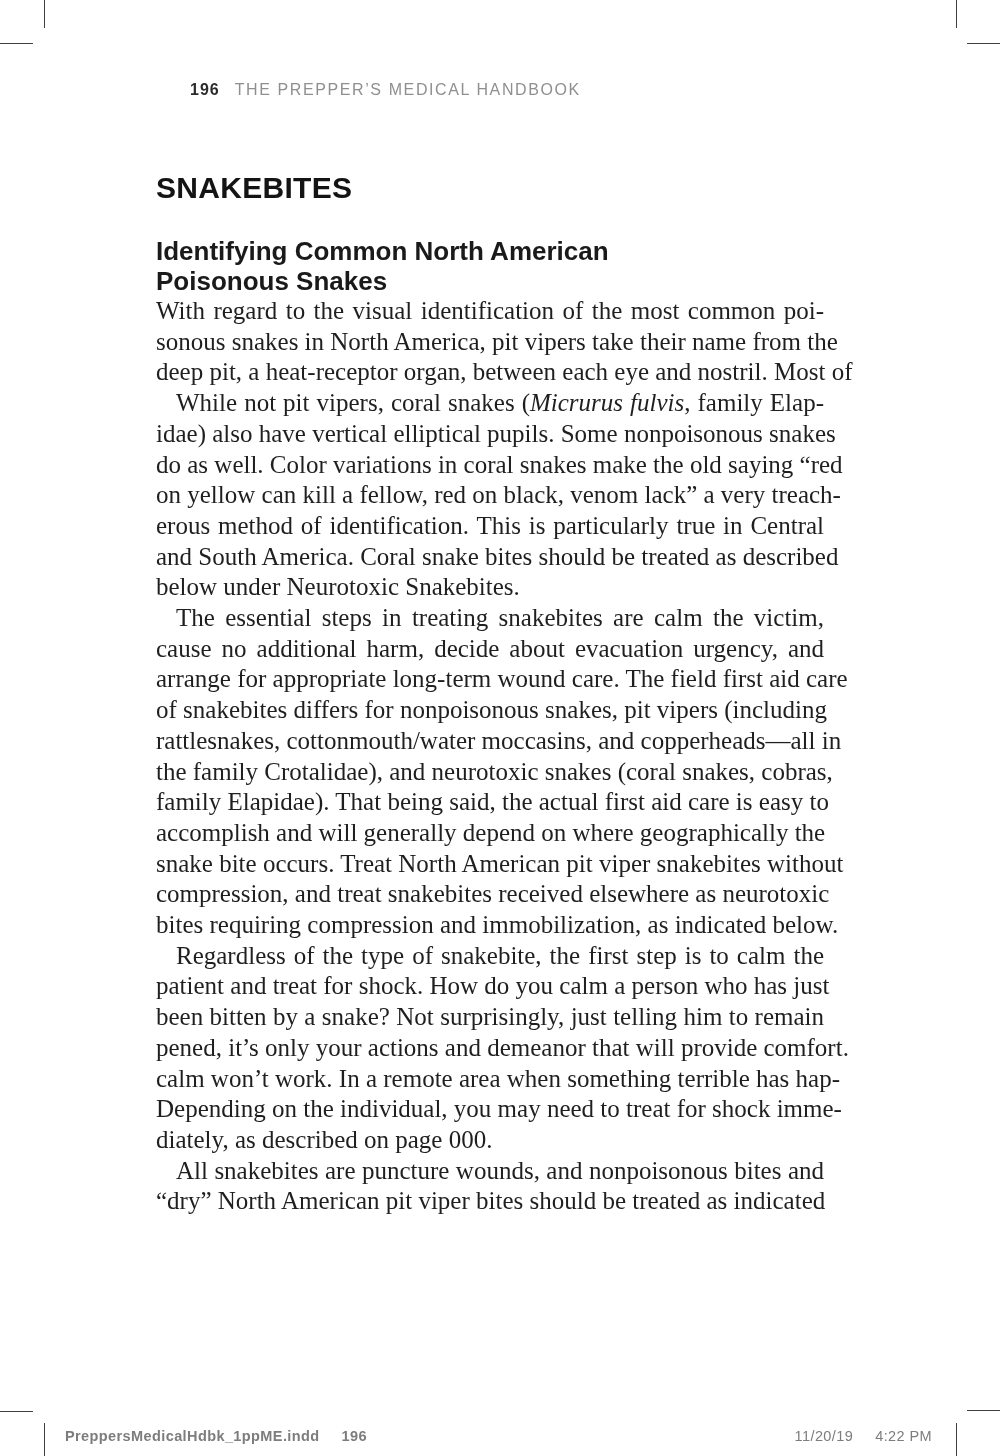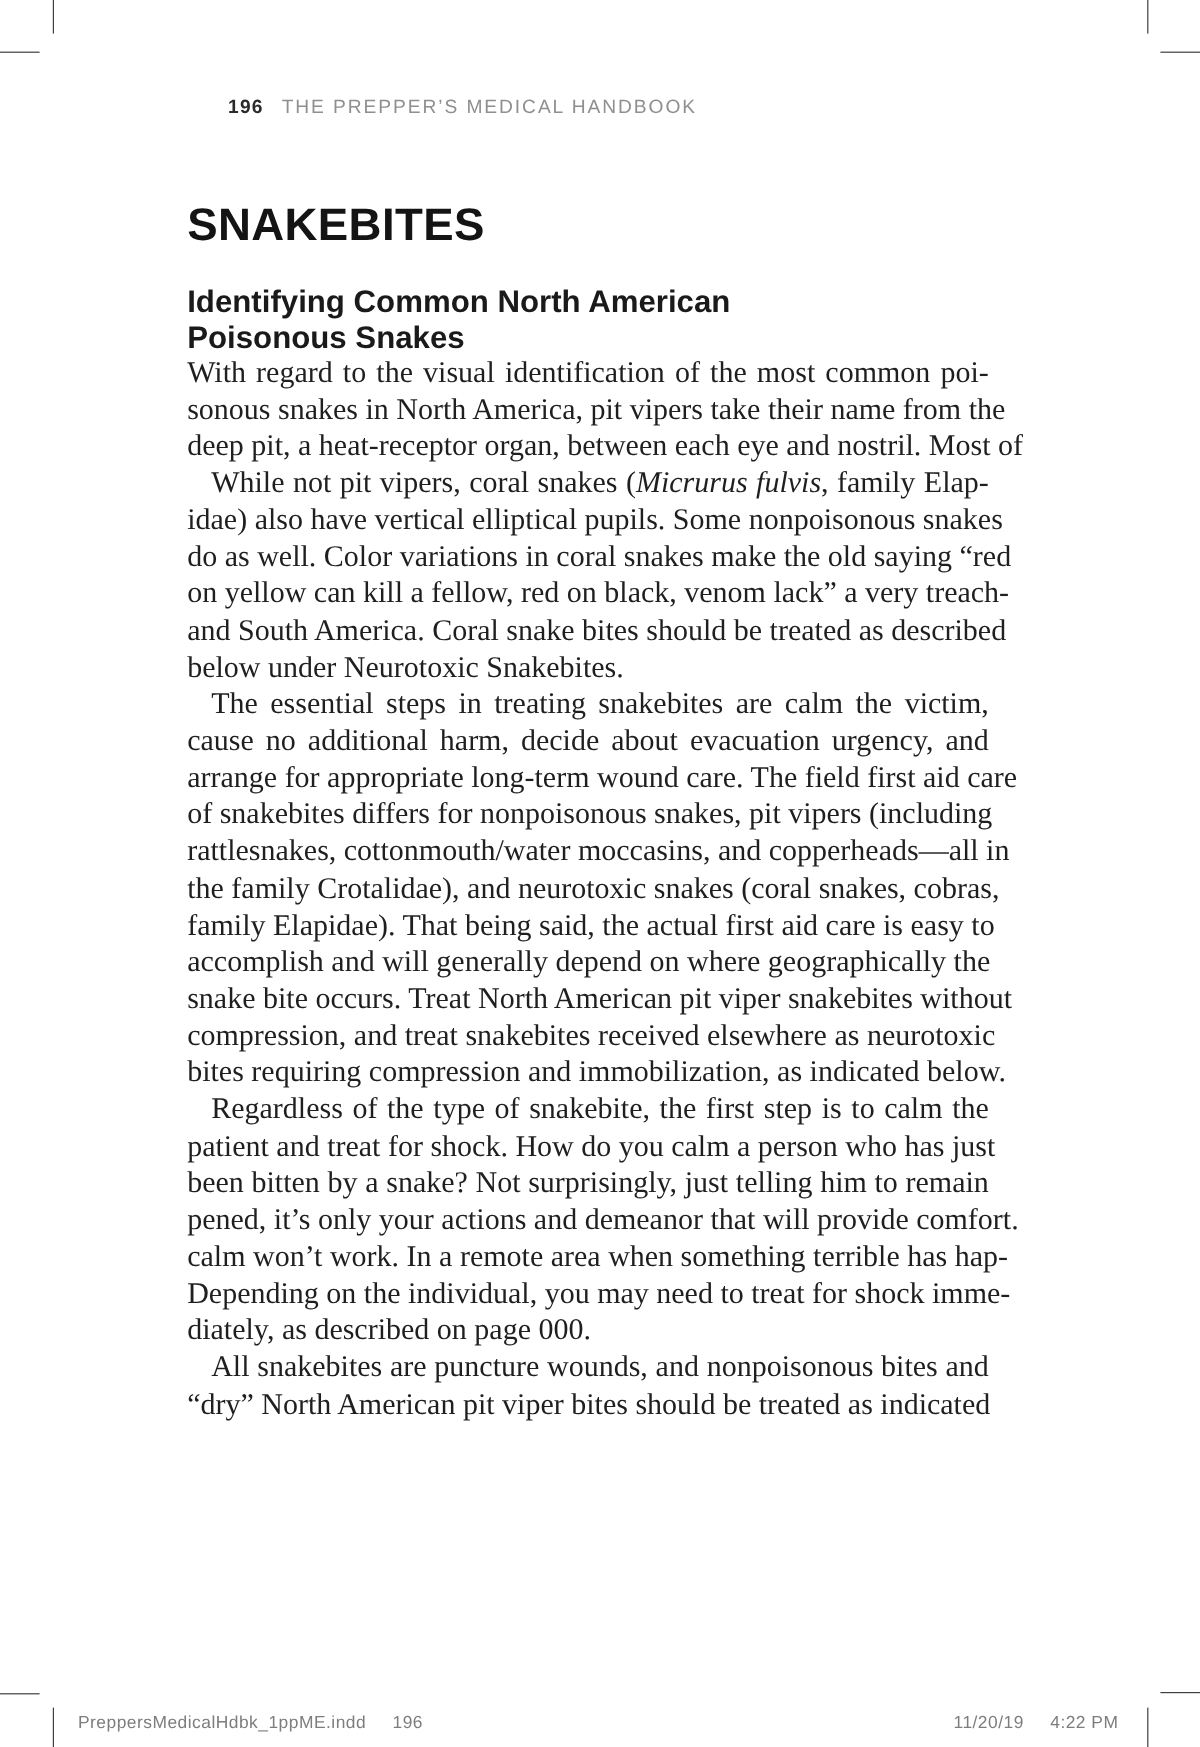--- a/index.html
+++ b/index.html
@@ -43,21 +43,21 @@
     color: #8f8f8f;
     letter-spacing: 1.6px;
   }
 
   
   .section-heading {
     position: absolute;
     left: 156px; top: 172px;
     font-family: "Liberation Sans", sans-serif;
     font-weight: 700;
-    font-size: 38px;
+    font-size: 30px;
     line-height: 32px;
     letter-spacing: 0.3px;
     color: #141414;
   }
   .subsection-heading {
     position: absolute;
     left: 156px; top: 236px;
     font-family: "Liberation Sans", sans-serif;
     font-weight: 700;
     font-size: 26px;
@@ -85,21 +85,21 @@
   
   .proof-footer {
     position: absolute;
     left: 0; top: 1428px;
     width: 1000px;
     font-family: "Liberation Sans", sans-serif;
     font-size: 14.5px;
     color: #7d7d7d;
     letter-spacing: 0.4px;
   }
-  .proof-footer .left  { position: absolute; left: 65px; top: 0; white-space: nowrap; }
+  .proof-footer .left  { position: absolute; left: 65px; top: 0; white-space: nowrap; font-weight: bold; }
   .proof-footer .right { position: absolute; right: 68px; top: 0; white-space: nowrap; }
   .proof-footer .gap { display: inline-block; width: 22px; }
 </style>
 </head>
 <body>
 
 <div class="page">
 
   <div class="crop tl-v"></div>
   <div class="crop tl-h"></div>
@@ -121,20 +121,21 @@
   </div>
 
   <div class="body-text">
       <div class="line j"><span>With regard to the visual identification of the most common poi-</span></div>
       <div class="line j"><span>sonous snakes in North America, pit vipers take their name from the</span></div>
       <div class="line j"><span>deep pit, a heat-receptor organ, between each eye and nostril. Most of</span></div>
       <div class="line j ind"><span>While not pit vipers, coral snakes (</span><i>Micrurus fulvis</i><span>, family Elap-</span></div>
       <div class="line j"><span>idae) also have vertical elliptical pupils. Some nonpoisonous snakes</span></div>
       <div class="line j"><span>do as well. Color variations in coral snakes make the old saying “red</span></div>
       <div class="line j"><span>on yellow can kill a fellow, red on black, venom lack” a very treach-</span></div>
+      <div class="line j"><span>erous method of identification. This is particularly true in Central</span></div>
       <div class="line j"><span>and South America. Coral snake bites should be treated as described</span></div>
       <div class="line"><span>below under Neurotoxic Snakebites.</span></div>
       <div class="line j ind"><span>The essential steps in treating snakebites are calm the victim,</span></div>
       <div class="line j"><span>cause no additional harm, decide about evacuation urgency, and</span></div>
       <div class="line j"><span>arrange for appropriate long-term wound care. The field first aid care</span></div>
       <div class="line j"><span>of snakebites differs for nonpoisonous snakes, pit vipers (including</span></div>
       <div class="line j"><span>rattlesnakes, cottonmouth/water moccasins, and copperheads—all in</span></div>
       <div class="line j"><span>the family Crotalidae), and neurotoxic snakes (coral snakes, cobras,</span></div>
       <div class="line j"><span>family Elapidae). That being said, the actual first aid care is easy to</span></div>
       <div class="line j"><span>accomplish and will generally depend on where geographically the</span></div>

